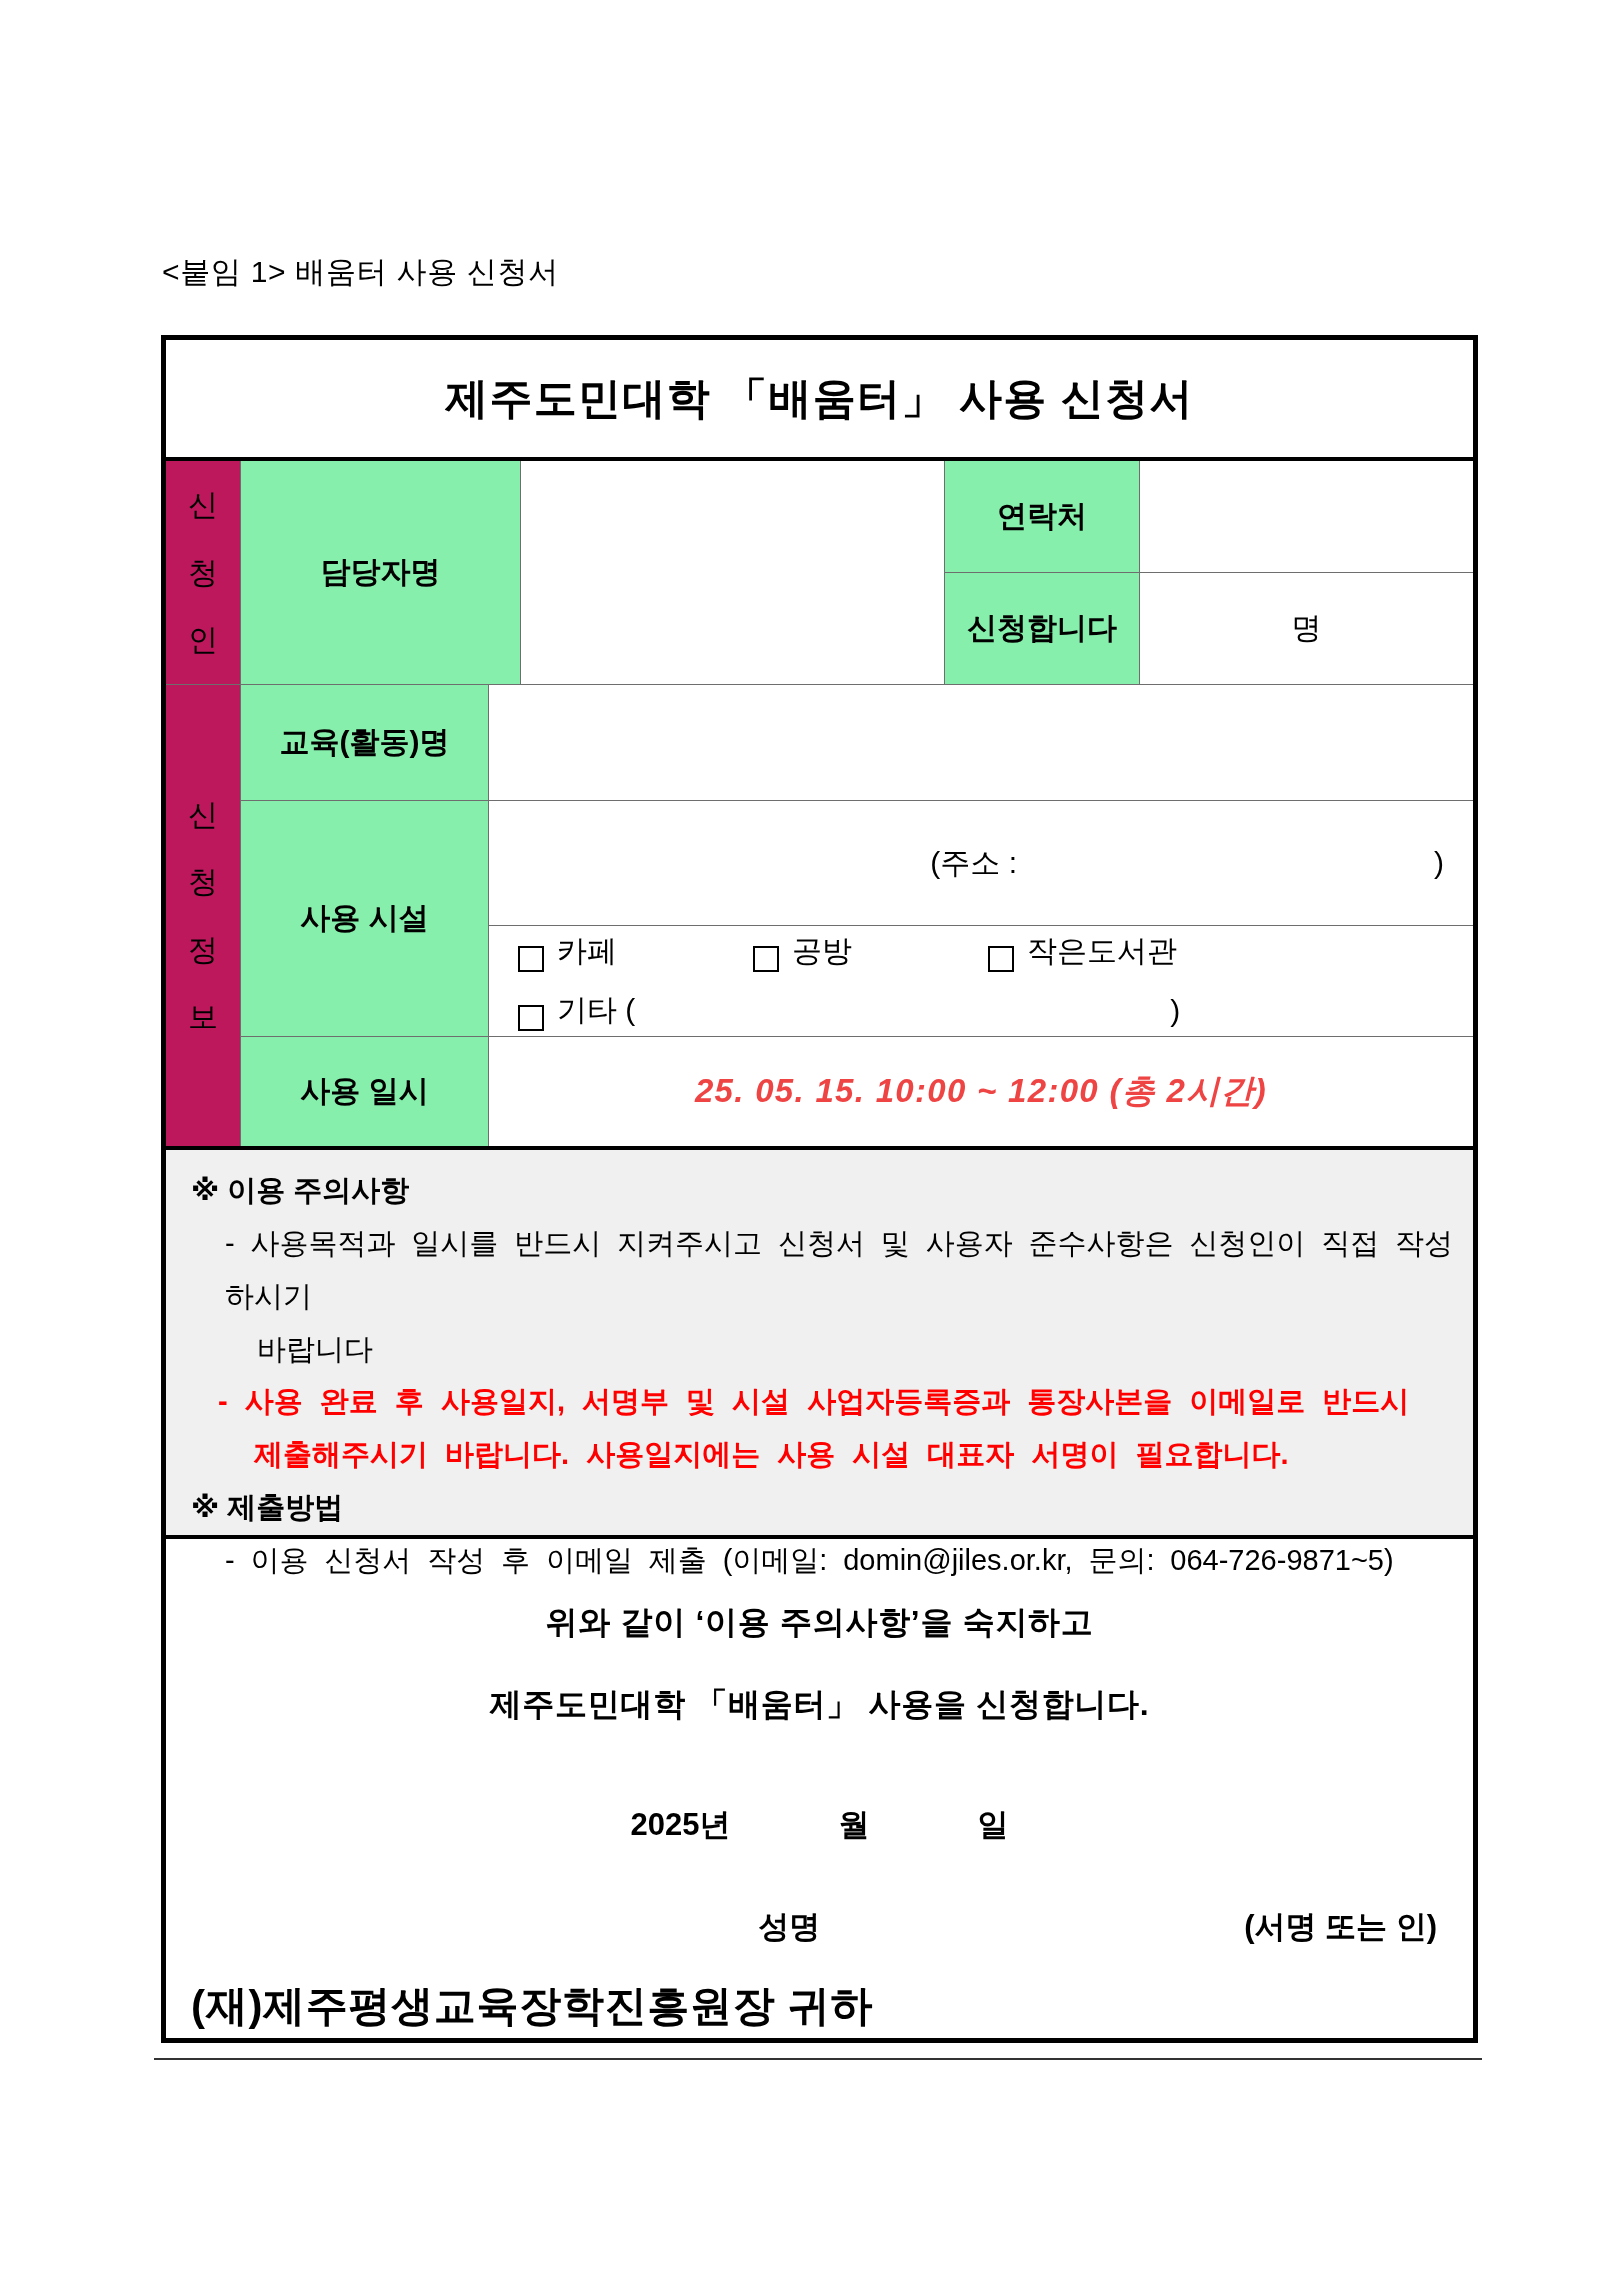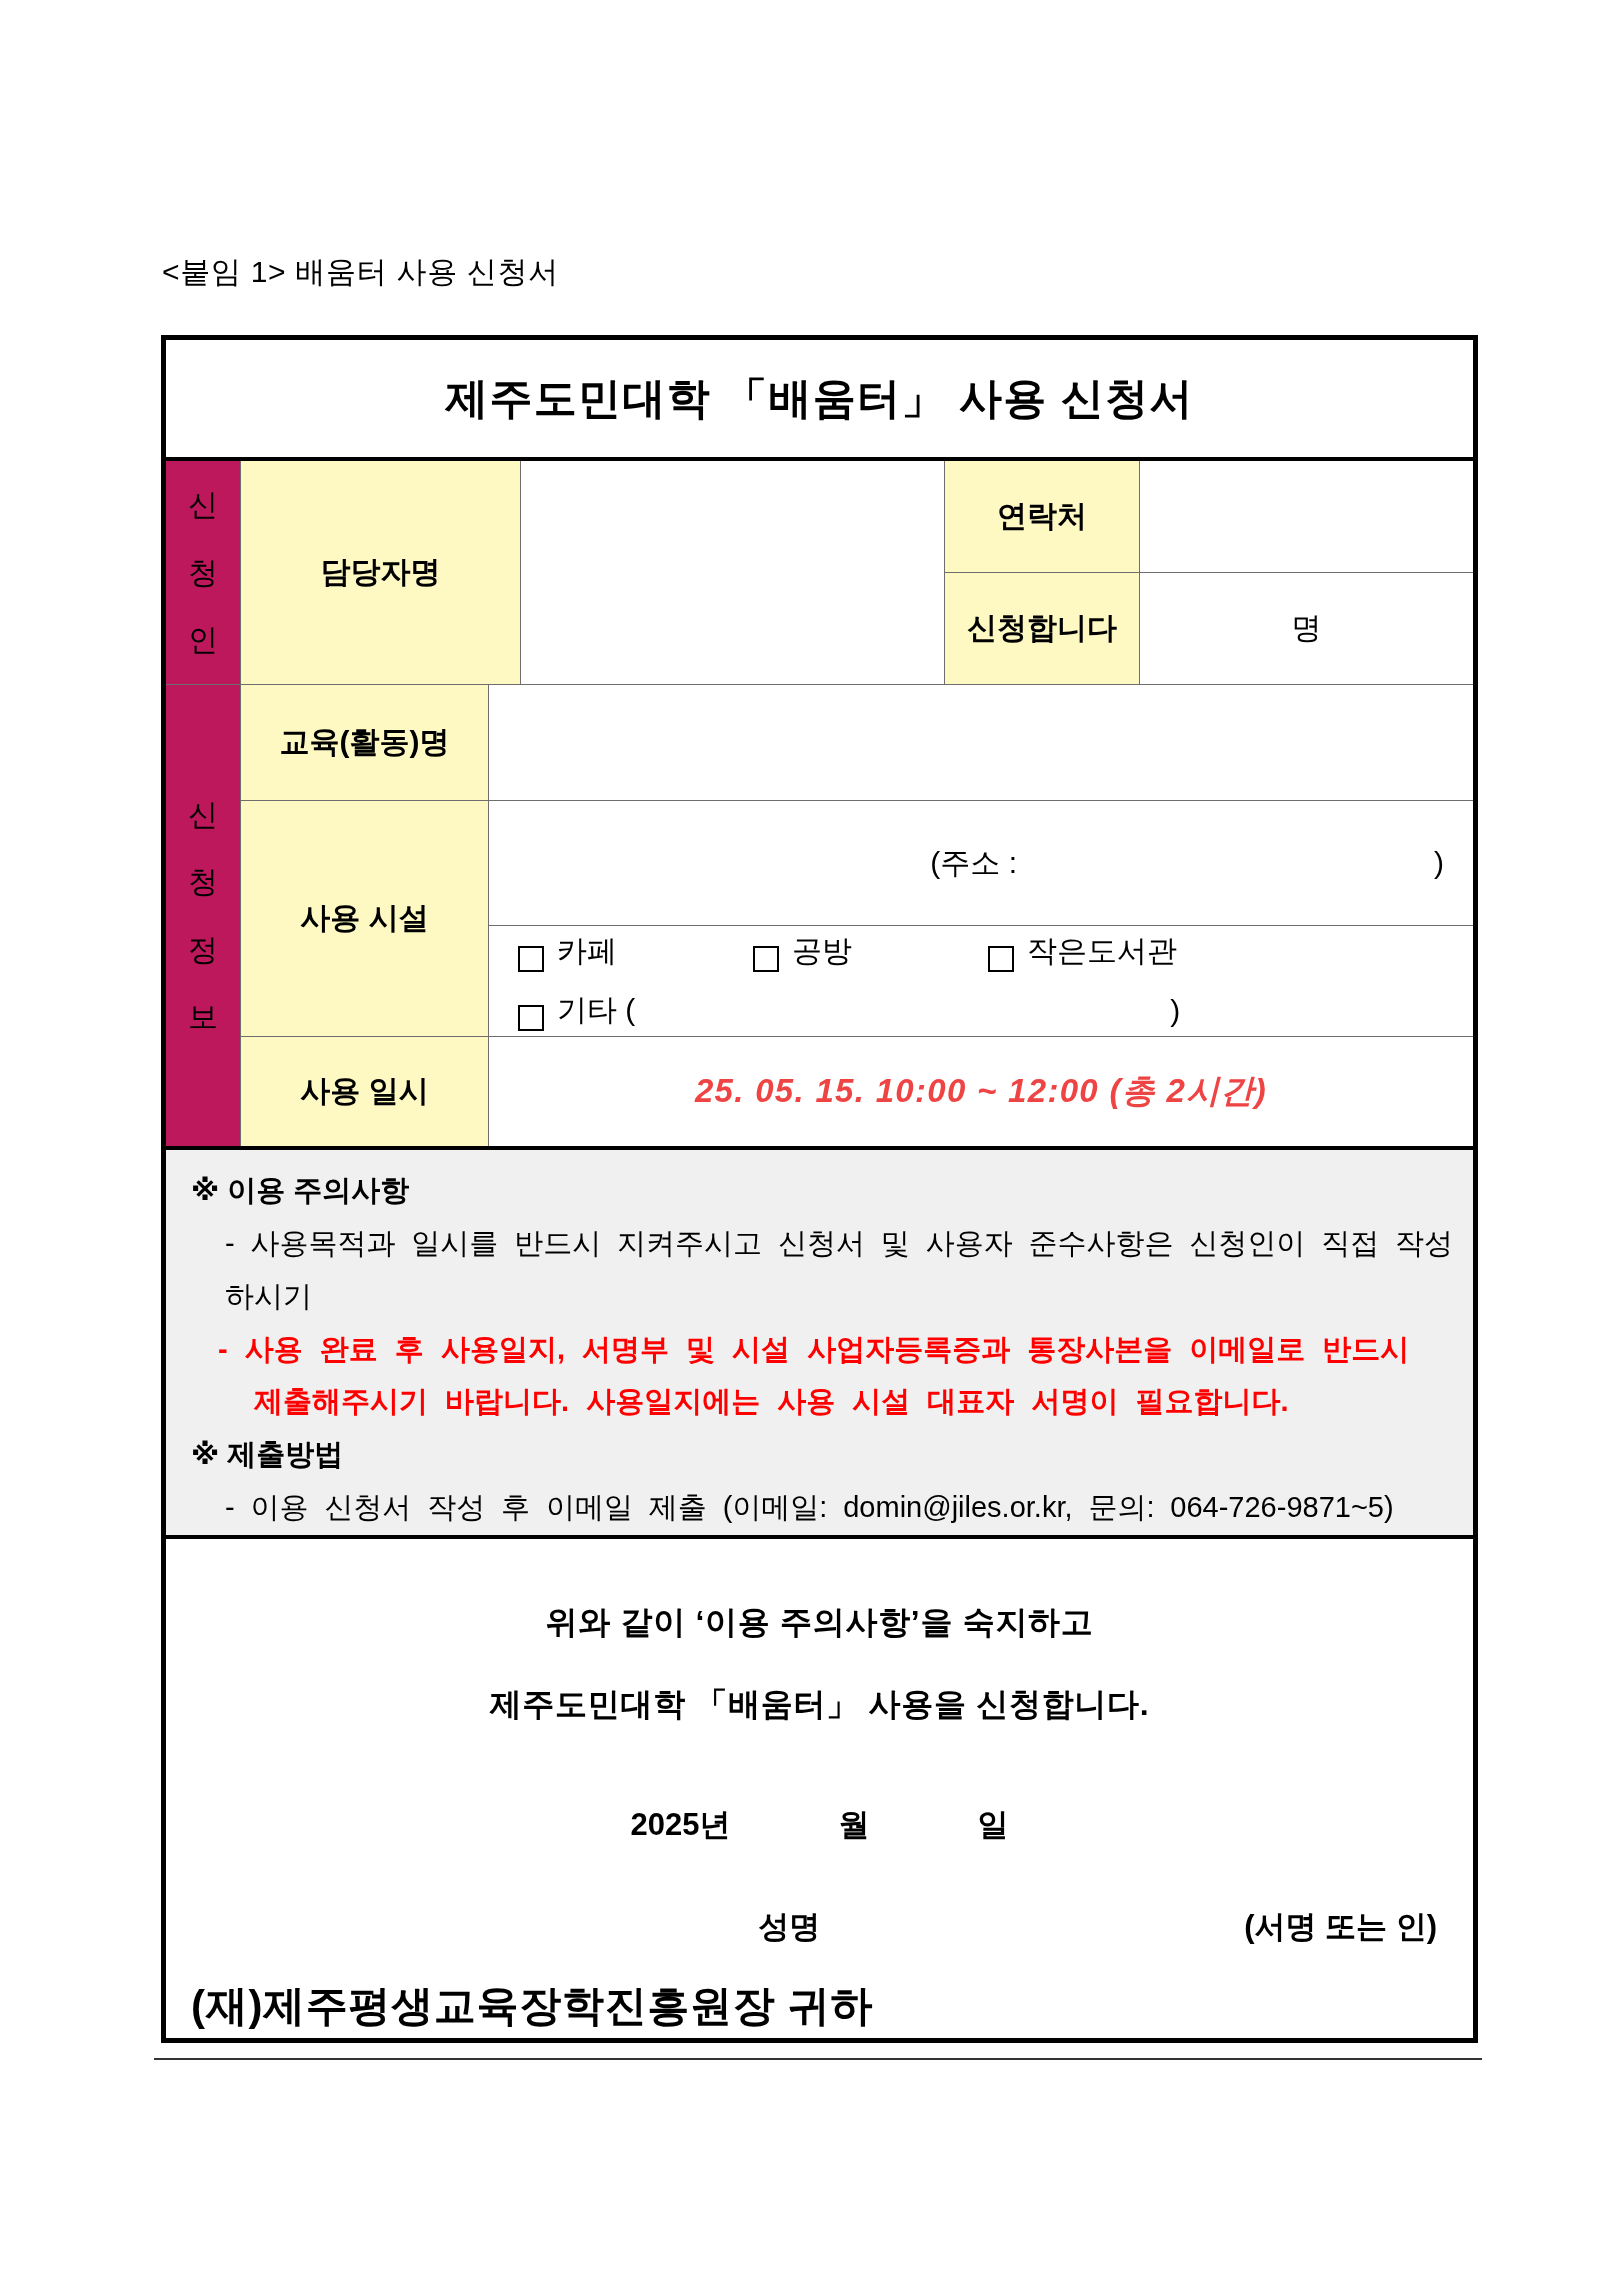--- a/index.html
+++ b/index.html
@@ -22,21 +22,21 @@
     background: #fff;
   }
   .r-title {
     height: 121px; flex: none;
     border-bottom: 4.6px solid #000;
     display: flex; align-items: center; justify-content: center;
   }
   .title-text { font-size: 43px; font-weight: bold; letter-spacing: 1.3px; }
 
   .cell-label {
-    background: #fef9c3;
+    background: #86efac;
     display: flex; align-items: center; justify-content: center;
     font-size: 30px; font-weight: bold;
   }
   .v-label {
     background: #be185d;
     display: flex; align-items: center; justify-content: center;
     font-size: 30px; font-weight: normal;
   }
   .v-label .v-text {
     width: 1.25em; word-break: break-all; text-align: center; line-height: 2.25;
@@ -226,20 +226,21 @@
           <span>25. 05. 15. 10:00 ~ 12:00 (총 2시간)</span>
         </div>
       </div>
 
     </div>
   </div>
 
   <div class="r-notes">
     <div class="note-head">※ 이용 주의사항</div>
     <div class="note-body">- 사용목적과 일시를 반드시 지켜주시고 신청서 및 사용자 준수사항은 신청인이 직접 작성하시기</div>
+    <div class="note-body note-body-2">바랍니다</div>
     <div class="note-red">- 사용 완료 후 사용일지, 서명부 및 시설 사업자등록증과 통장사본을 이메일로 반드시</div>
     <div class="note-red note-red-2">제출해주시기 바랍니다. 사용일지에는 사용 시설 대표자 서명이 필요합니다.</div>
     <div class="note-head">※ 제출방법</div>
     <div class="note-body">- 이용 신청서 작성 후 이메일 제출 (이메일: domin@jiles.or.kr, 문의: 064-726-9871~5)</div>
   </div>
 
   <div class="r-bottom">
     <div class="decl-line">위와 같이 ‘이용 주의사항’을 숙지하고</div>
     <div class="decl-line">제주도민대학 「배움터」 사용을 신청합니다.</div>
     <div class="date-row">

